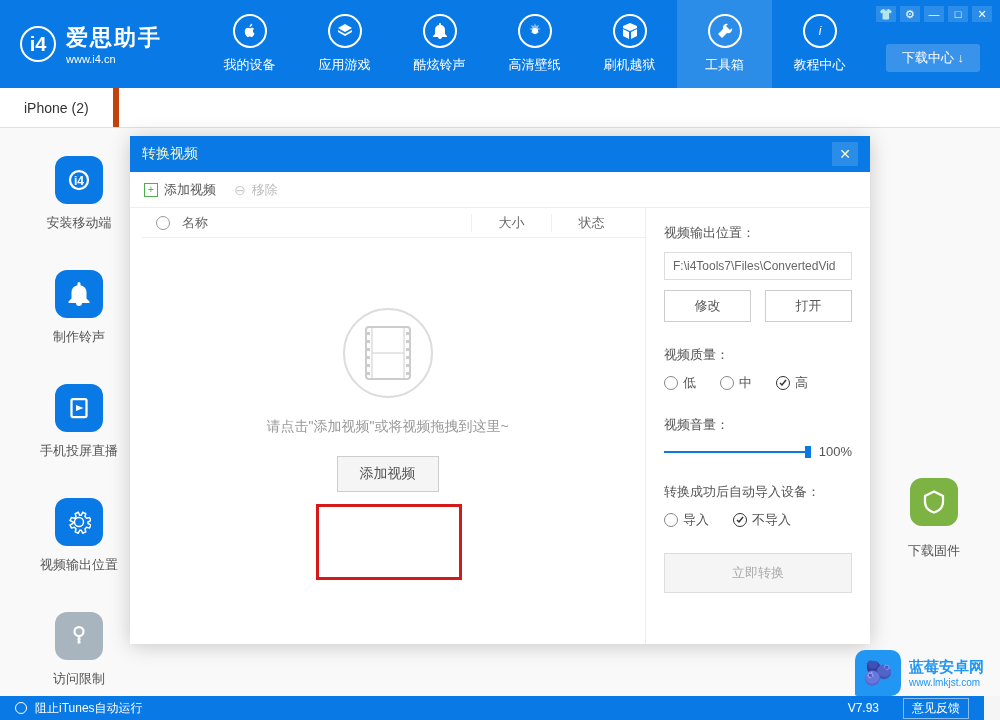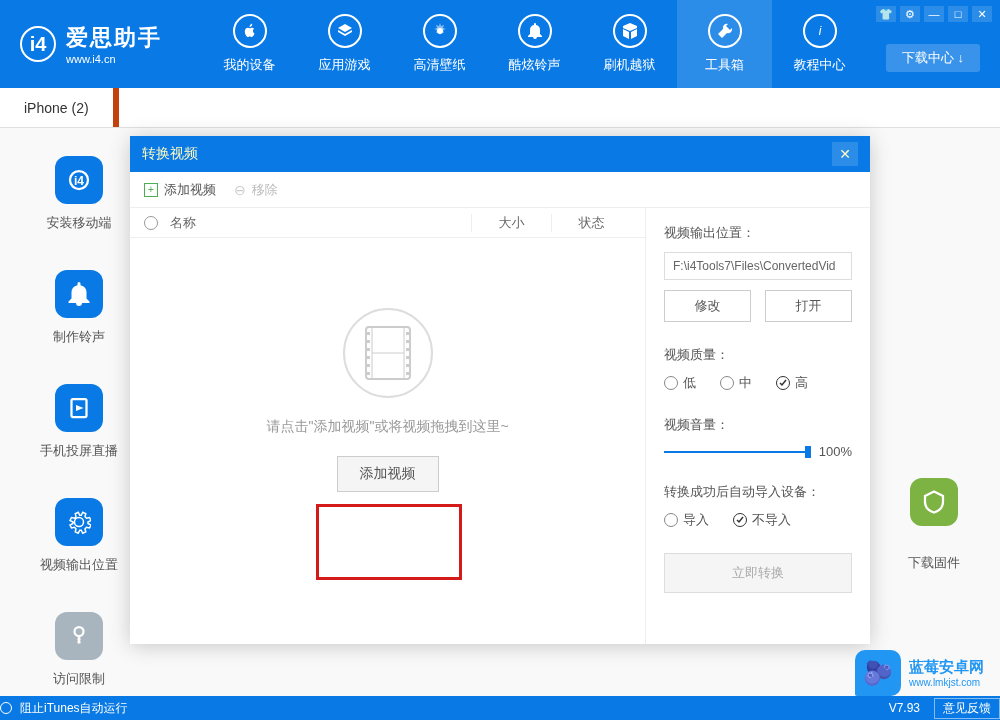--- a/index.html
+++ b/index.html
@@ -24,33 +24,33 @@
 .tab-bar { background: #fff; height: 40px; border-bottom: 1px solid #e0e0e0; display: flex; }
 .tab { padding: 0 24px; line-height: 40px; font-size: 14px; color: #333; border-right: 6px solid #c2410c; background: #fff; }
 
 .content { position: relative; height: 568px; background: #f9f9f9; }
 .sidebar-items { position: absolute; left: 40px; top: 28px; display: flex; flex-direction: column; gap: 38px; }
 .side-item { display: flex; flex-direction: column; align-items: center; gap: 10px; font-size: 13px; color: #555; cursor: pointer; }
 .side-icon { width: 48px; height: 48px; border-radius: 12px; display: flex; align-items: center; justify-content: center; color: #fff; font-size: 22px; }
 .si-blue { background: #0879e5; }
 .si-grey { background: #a8b4be; }
 
-.right-float { position: absolute; right: 40px; top: 350px; display: flex; flex-direction: column; align-items: center; gap: 28px; font-size: 13px; color: #555; cursor: pointer; }
+.right-float { position: absolute; right: 40px; top: 350px; display: flex; flex-direction: column; align-items: center; gap: 16px; font-size: 13px; color: #555; cursor: pointer; }
 
 .modal { position: absolute; left: 130px; top: 8px; width: 740px; height: 508px; background: #fff; box-shadow: 0 2px 20px rgba(0,0,0,0.2); }
 .modal-title { background: #0879e5; color: #fef9c3; height: 36px; display: flex; align-items: center; justify-content: space-between; padding: 0 12px; font-size: 14px; }
 .modal-close { width: 26px; height: 24px; display: flex; align-items: center; justify-content: center; cursor: pointer; background: rgba(255,255,255,0.15); }
 .modal-toolbar { height: 36px; border-bottom: 1px solid #eee; display: flex; align-items: center; padding: 0 14px; gap: 18px; }
 .tb-item { display: flex; align-items: center; gap: 6px; font-size: 13px; color: #555; cursor: pointer; }
 .tb-item.disabled { color: #bbb; cursor: default; }
 .tb-add-icon { width:14px; height:14px; border:1px solid #4caf50; color:#4caf50; display:flex; align-items:center; justify-content:center; font-size:10px; }
 
 .modal-body { display: flex; height: 436px; }
 .body-left { width: 516px; border-right: 1px solid #eee; position: relative; }
-.table-head { display: flex; height: 30px; align-items: center; border-bottom: 1px solid #eee; padding: 0 14px; font-size: 13px; color: #666; }
+.table-head { display: flex; height: 30px; align-items: center; border-bottom: 1px solid #eee; padding: 0 14px; font-size: 13px; color: #666; margin-left: 12px; }
 .th-check { width: 14px; height: 14px; border: 1px solid #999; border-radius: 50%; margin-right: 12px; }
 .th-name { flex: 1; }
 .th-size { width: 80px; text-align: center; border-left:1px solid #eee; }
 .th-status { width: 80px; text-align: center; border-left:1px solid #eee; }
 
 .empty-area { display: flex; flex-direction: column; align-items: center; padding-top: 70px; gap: 20px; }
 .film-icon { width: 90px; height: 90px; border-radius: 50%; border: 2px solid #ddd; display: flex; align-items: center; justify-content: center; }
 .empty-text { color: #999; font-size: 14px; }
 .add-btn { padding: 8px 22px; background: #f5f5f5; border: 1px solid #ccc; color: #555; font-size: 14px; cursor: pointer; }
 .red-highlight { position: absolute; left: 186px; top: 296px; width: 146px; height: 76px; border: 3px solid #d51a1a; pointer-events: none; }
@@ -64,24 +64,24 @@
 .radio-row { display: flex; gap: 24px; align-items: center; }
 .radio { display: flex; align-items: center; gap: 5px; cursor: pointer; }
 .radio-circle { width: 14px; height: 14px; border: 1px solid #888; border-radius: 50%; display: flex; align-items: center; justify-content: center; }
 .radio-dot { width: 8px; height: 8px; border-radius: 50%; }
 .radio.checked .radio-circle { border-color: #333; }
 .slider-wrap { display: flex; align-items: center; gap: 10px; }
 .slider { flex: 1; height: 2px; background: #0879e5; position: relative; }
 .slider::after { content:''; position:absolute; right:-2px; top:-5px; width:6px; height:12px; background:#0879e5; }
 .convert-btn { width: 100%; padding: 10px 16px; text-align: center; border: 1px solid #ddd; background: #f5f5f5; color: #aaa; margin-top: 8px; }
 
-.footer { position: absolute; bottom: 0; left: 0; right: 0; height: 24px; background: #0879e5; display: flex; align-items: center; padding: 0 0; color: #fff; font-size: 12px; justify-content: space-between; }
+.footer { position: absolute; bottom: 0; left: 0; right: 16px; height: 24px; background: #0879e5; display: flex; align-items: center; padding: 0 15px; color: #fff; font-size: 12px; justify-content: space-between; }
 .foot-left { display: flex; align-items: center; gap: 8px; }
 .foot-circle { width: 12px; height: 12px; border: 1px solid #fff; border-radius: 50%; }
-.foot-right { display: flex; align-items: center; gap: 14px; justify-content: space-between; }
+.foot-right { display: flex; align-items: center; gap: 24px; justify-content: space-between; }
 .foot-btn { border: 1px solid rgba(255,255,255,0.5); padding: 1px 8px; cursor: pointer; }
 
 .watermark { position: absolute; right: 16px; bottom: 24px; display: flex; align-items: center; gap: 8px; }
 .wm-icon { width: 46px; height: 46px; background: #2196f3; border-radius: 10px 10px 10px 2px; display: flex; align-items: center; justify-content: center; font-size: 24px; }
 .wm-text { display: flex; flex-direction: column; }
 .wm-main { font-size: 15px; font-weight: bold; color: #2196f3; }
 .wm-sub { font-size: 10px; color: #2196f3; }
 </style>
 </head>
 <body>
@@ -107,33 +107,33 @@
       <div class="nav-icon-circle">
           <svg width="16" height="16" viewBox="0 0 16 16" fill="#fff">
             <path d="M8 1l7 4-7 4-7-4 7-4zm-7 6l7 4 7-4v2l-7 4-7-4v-2z"></path>
           </svg>
         </div>
       <span>应用游戏</span>
     </div>
     <div class="nav-item">
       <div class="nav-icon-circle">
           <svg width="16" height="16" viewBox="0 0 16 16" fill="#fff">
+            <path d="M8 16a2 2 0 002-2H6a2 2 0 002 2zm5-5V7a5 5 0 00-4-4.9V1a1 1 0 00-2 0v1.1A5 5 0 003 7v4l-2 2v1h14v-1l-2-2z"></path>
+          </svg>
+        </div>
+      <span>酷炫铃声</span>
+    </div>
+    <div class="nav-item">
+      <div class="nav-icon-circle">
+          <svg width="16" height="16" viewBox="0 0 16 16" fill="#fff">
             <circle cx="8" cy="8" r="3"></circle>
             <path d="M8 0l1 3 3-1-1 3 3 1-3 1 1 3-3-1-1 3-1-3-3 1 1-3-3-1 3-1-1-3 3 1z" opacity=".5"></path>
           </svg>
         </div>
       <span>高清壁纸</span>
-    </div>
-    <div class="nav-item">
-      <div class="nav-icon-circle">
-          <svg width="16" height="16" viewBox="0 0 16 16" fill="#fff">
-            <path d="M8 16a2 2 0 002-2H6a2 2 0 002 2zm5-5V7a5 5 0 00-4-4.9V1a1 1 0 00-2 0v1.1A5 5 0 003 7v4l-2 2v1h14v-1l-2-2z"></path>
-          </svg>
-        </div>
-      <span>酷炫铃声</span>
     </div>
     <div class="nav-item">
       <div class="nav-icon-circle">
           <svg width="16" height="16" viewBox="0 0 16 16" fill="#fff">
             <path d="M8 0L1 3v2l7 3 7-3V3L8 0zM1 6v7l6 3V9L1 6zm14 0l-6 3v7l6-3V6z"></path>
           </svg>
         </div>
       <span>刷机越狱</span>
     </div>
     <div class="nav-item active">

